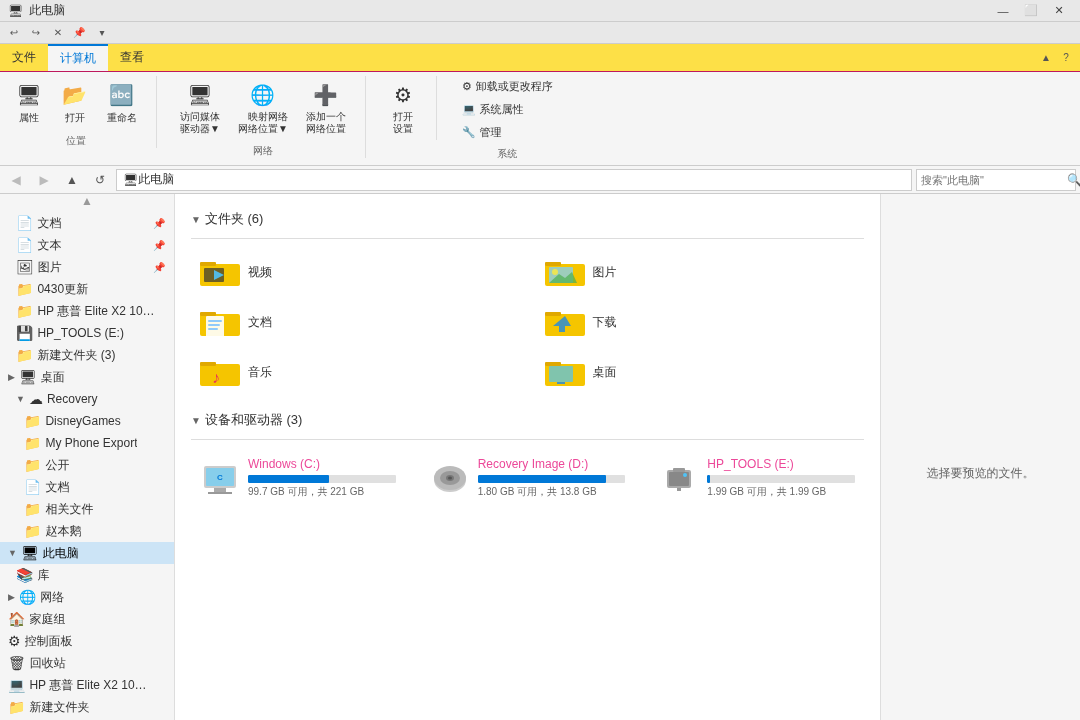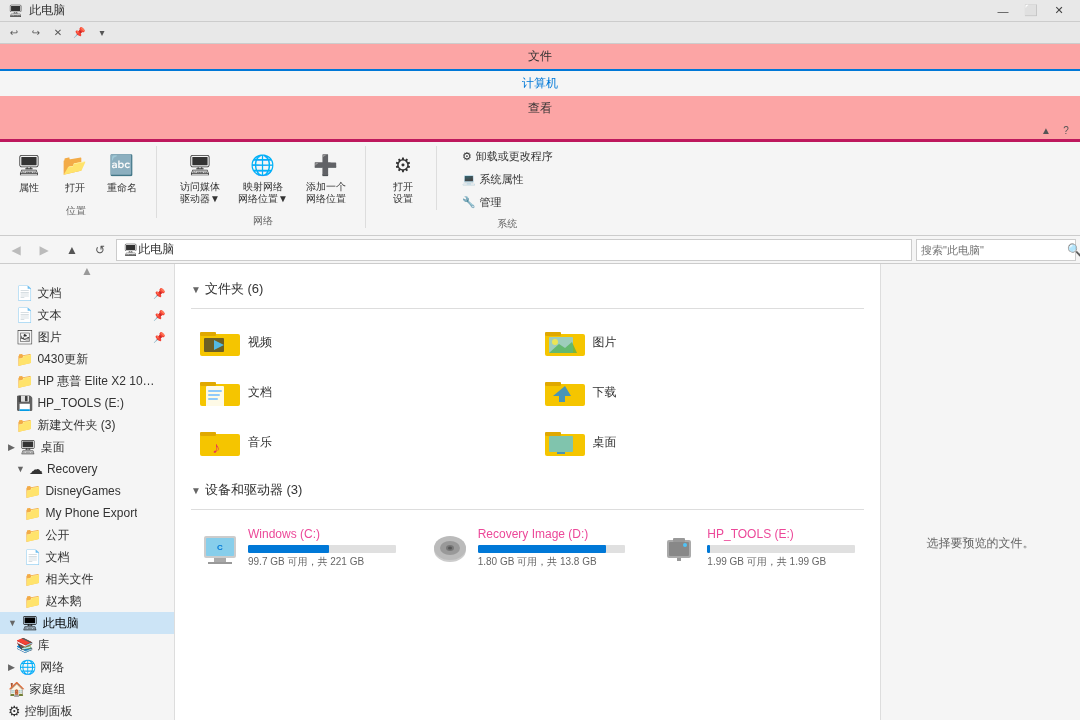--- a/index.html
+++ b/index.html
@@ -62,23 +62,22 @@
       font-size: 10px; color: #555;
     }
 
     
     .ribbon {
       background: #f5f5f5;
       border-bottom: 1px solid #ccc;
     }
     .ribbon-tabs {
       display: flex;
-      background: #fca5a5;
-      border-bottom: 3px solid #be185d;
-      flex-direction: column;
+      background: #fde047;
+      border-bottom: 1px solid #be185d;
     }
     .ribbon-tab {
       padding: 4px 12px;
       font-size: 12px;
       cursor: pointer;
       border: none;
       background: transparent;
       color: #333;
     }
     .ribbon-tab.active {
@@ -396,21 +395,21 @@
     </div>
 
     <div class="ribbon-group">
       <div class="ribbon-group-btns">
         <button class="ribbon-btn">
           <div class="ribbon-icon">🖥</div>
           <span style="text-align:right;line-height:1.2">访问媒体<br>驱动器▼</span>
         </button>
         <button class="ribbon-btn">
           <div class="ribbon-icon">🌐</div>
-          <span style="text-align:center;line-height:1.2">映射网络<br>网络位置▼</span>
+          <span style="text-align:right;line-height:1.2">映射网络<br>网络位置▼</span>
         </button>
         <button class="ribbon-btn">
           <div class="ribbon-icon">➕</div>
           <span style="text-align:center;line-height:1.2">添加一个<br>网络位置</span>
         </button>
       </div>
       <span class="ribbon-group-label">网络</span>
     </div>
 
     <div class="ribbon-group">

